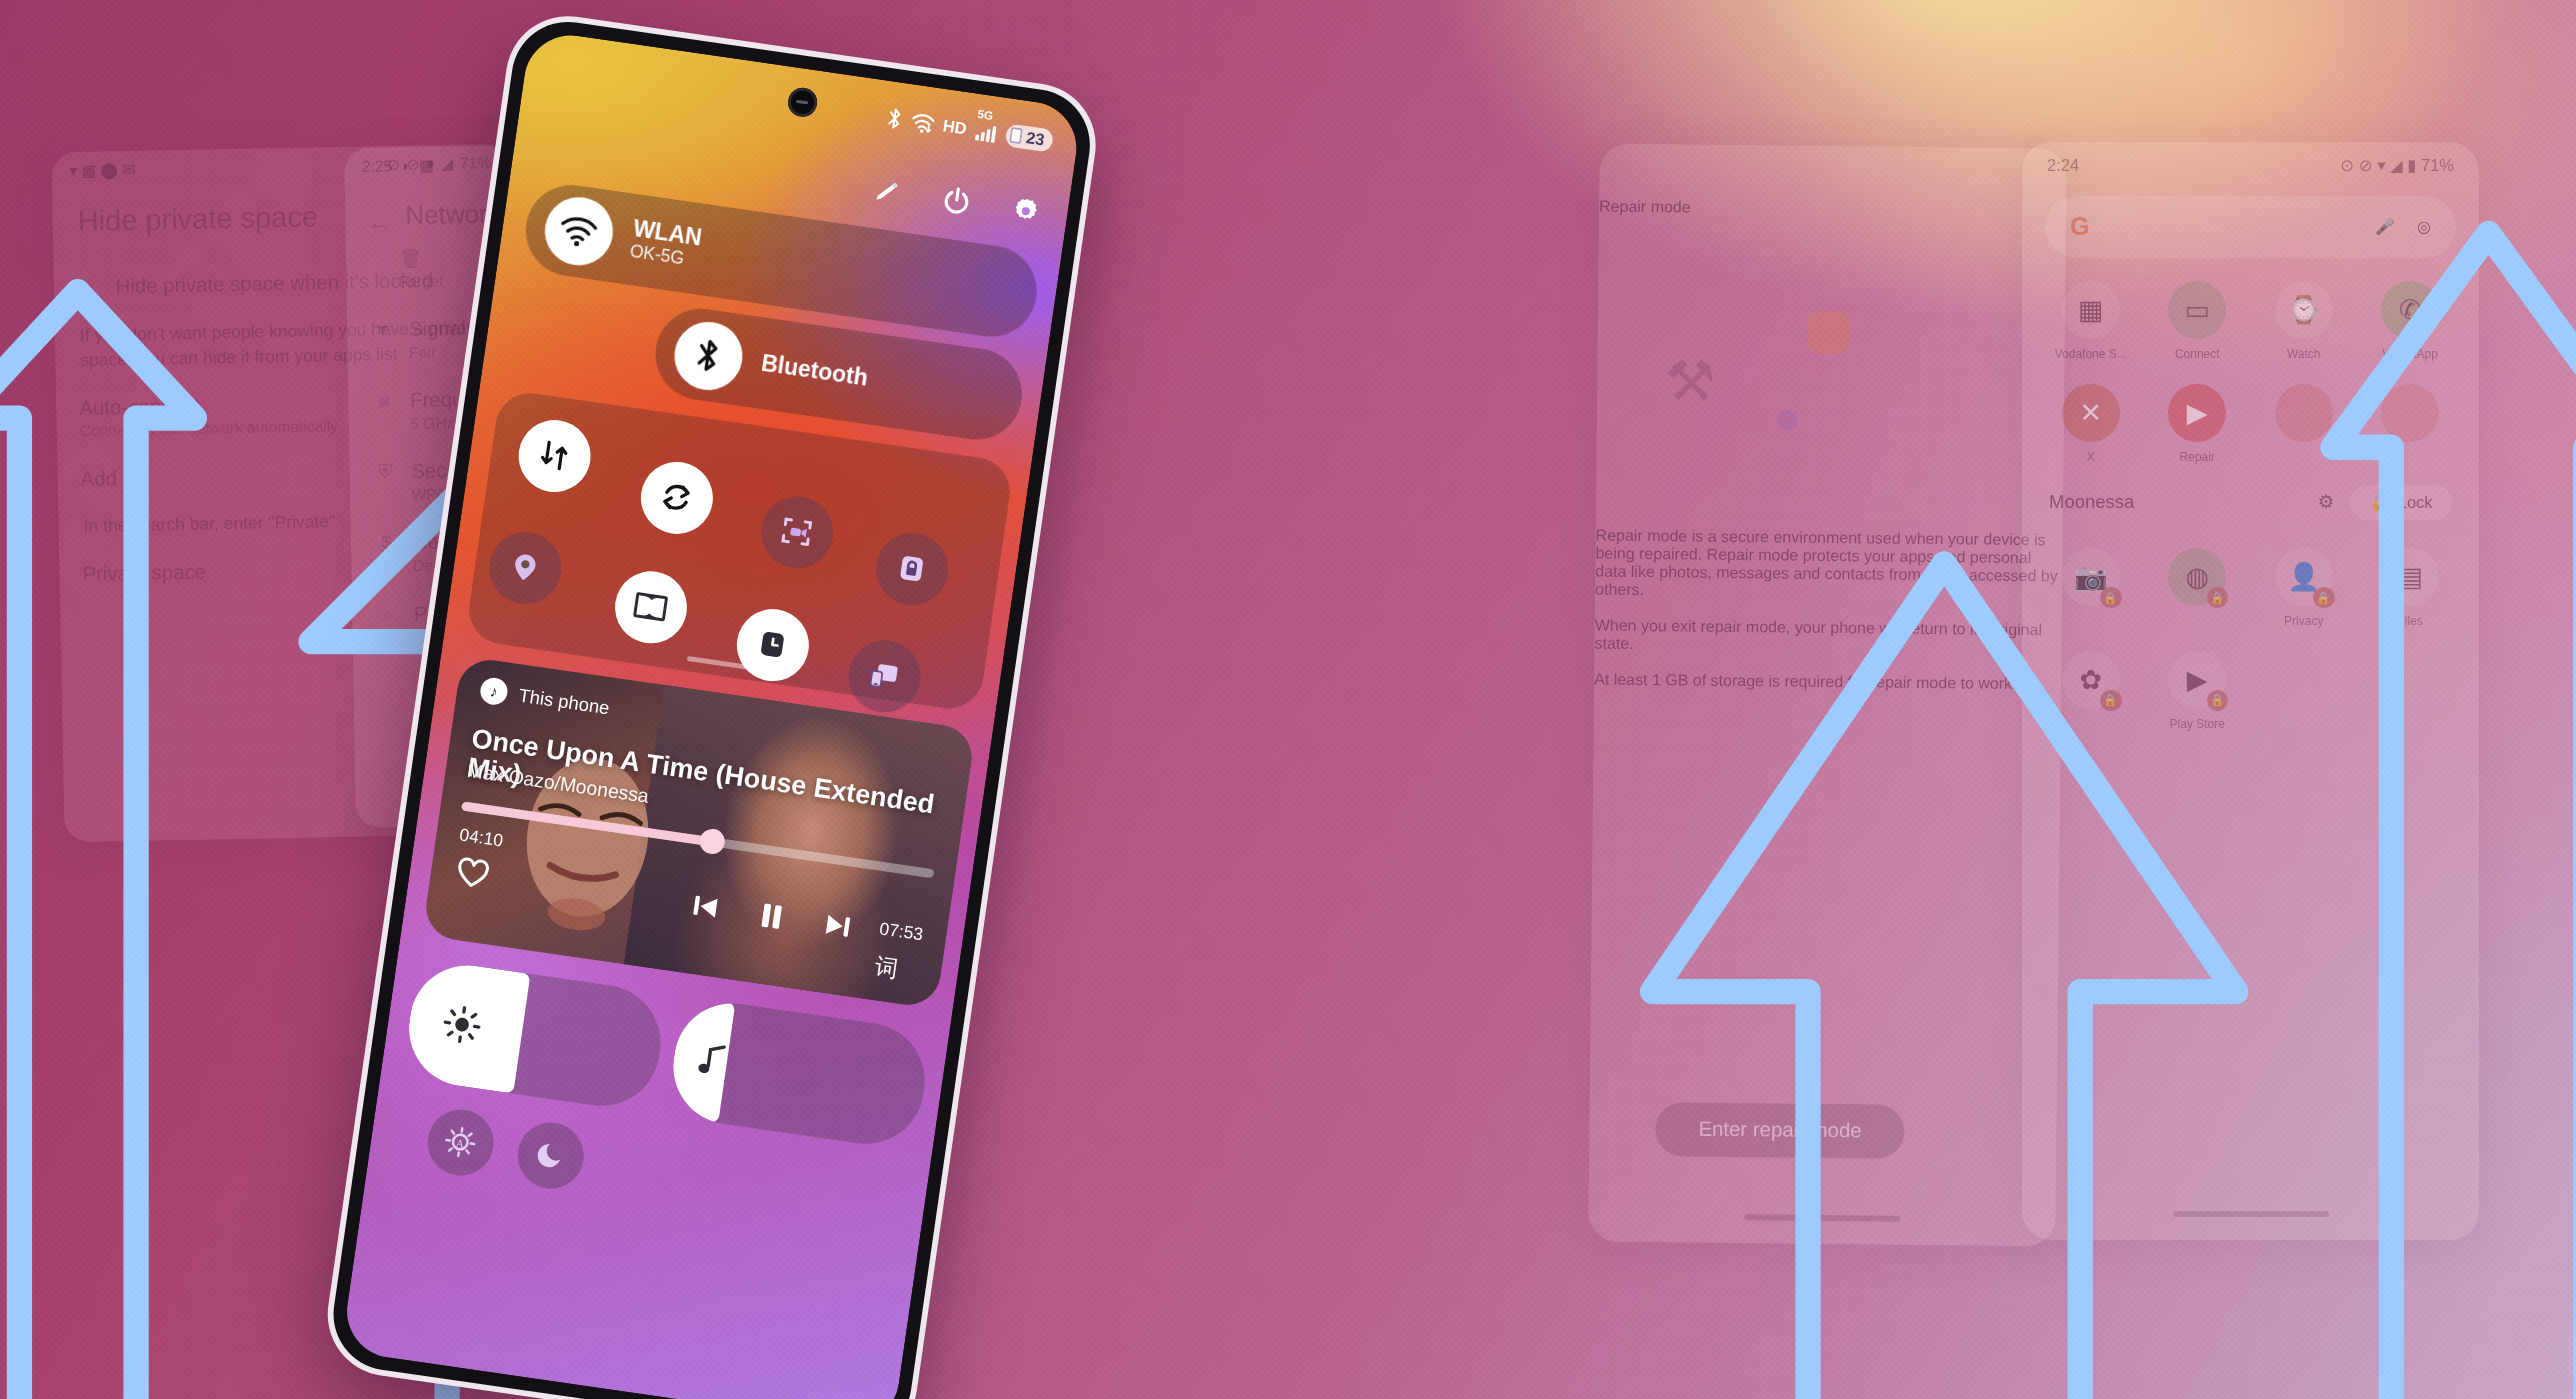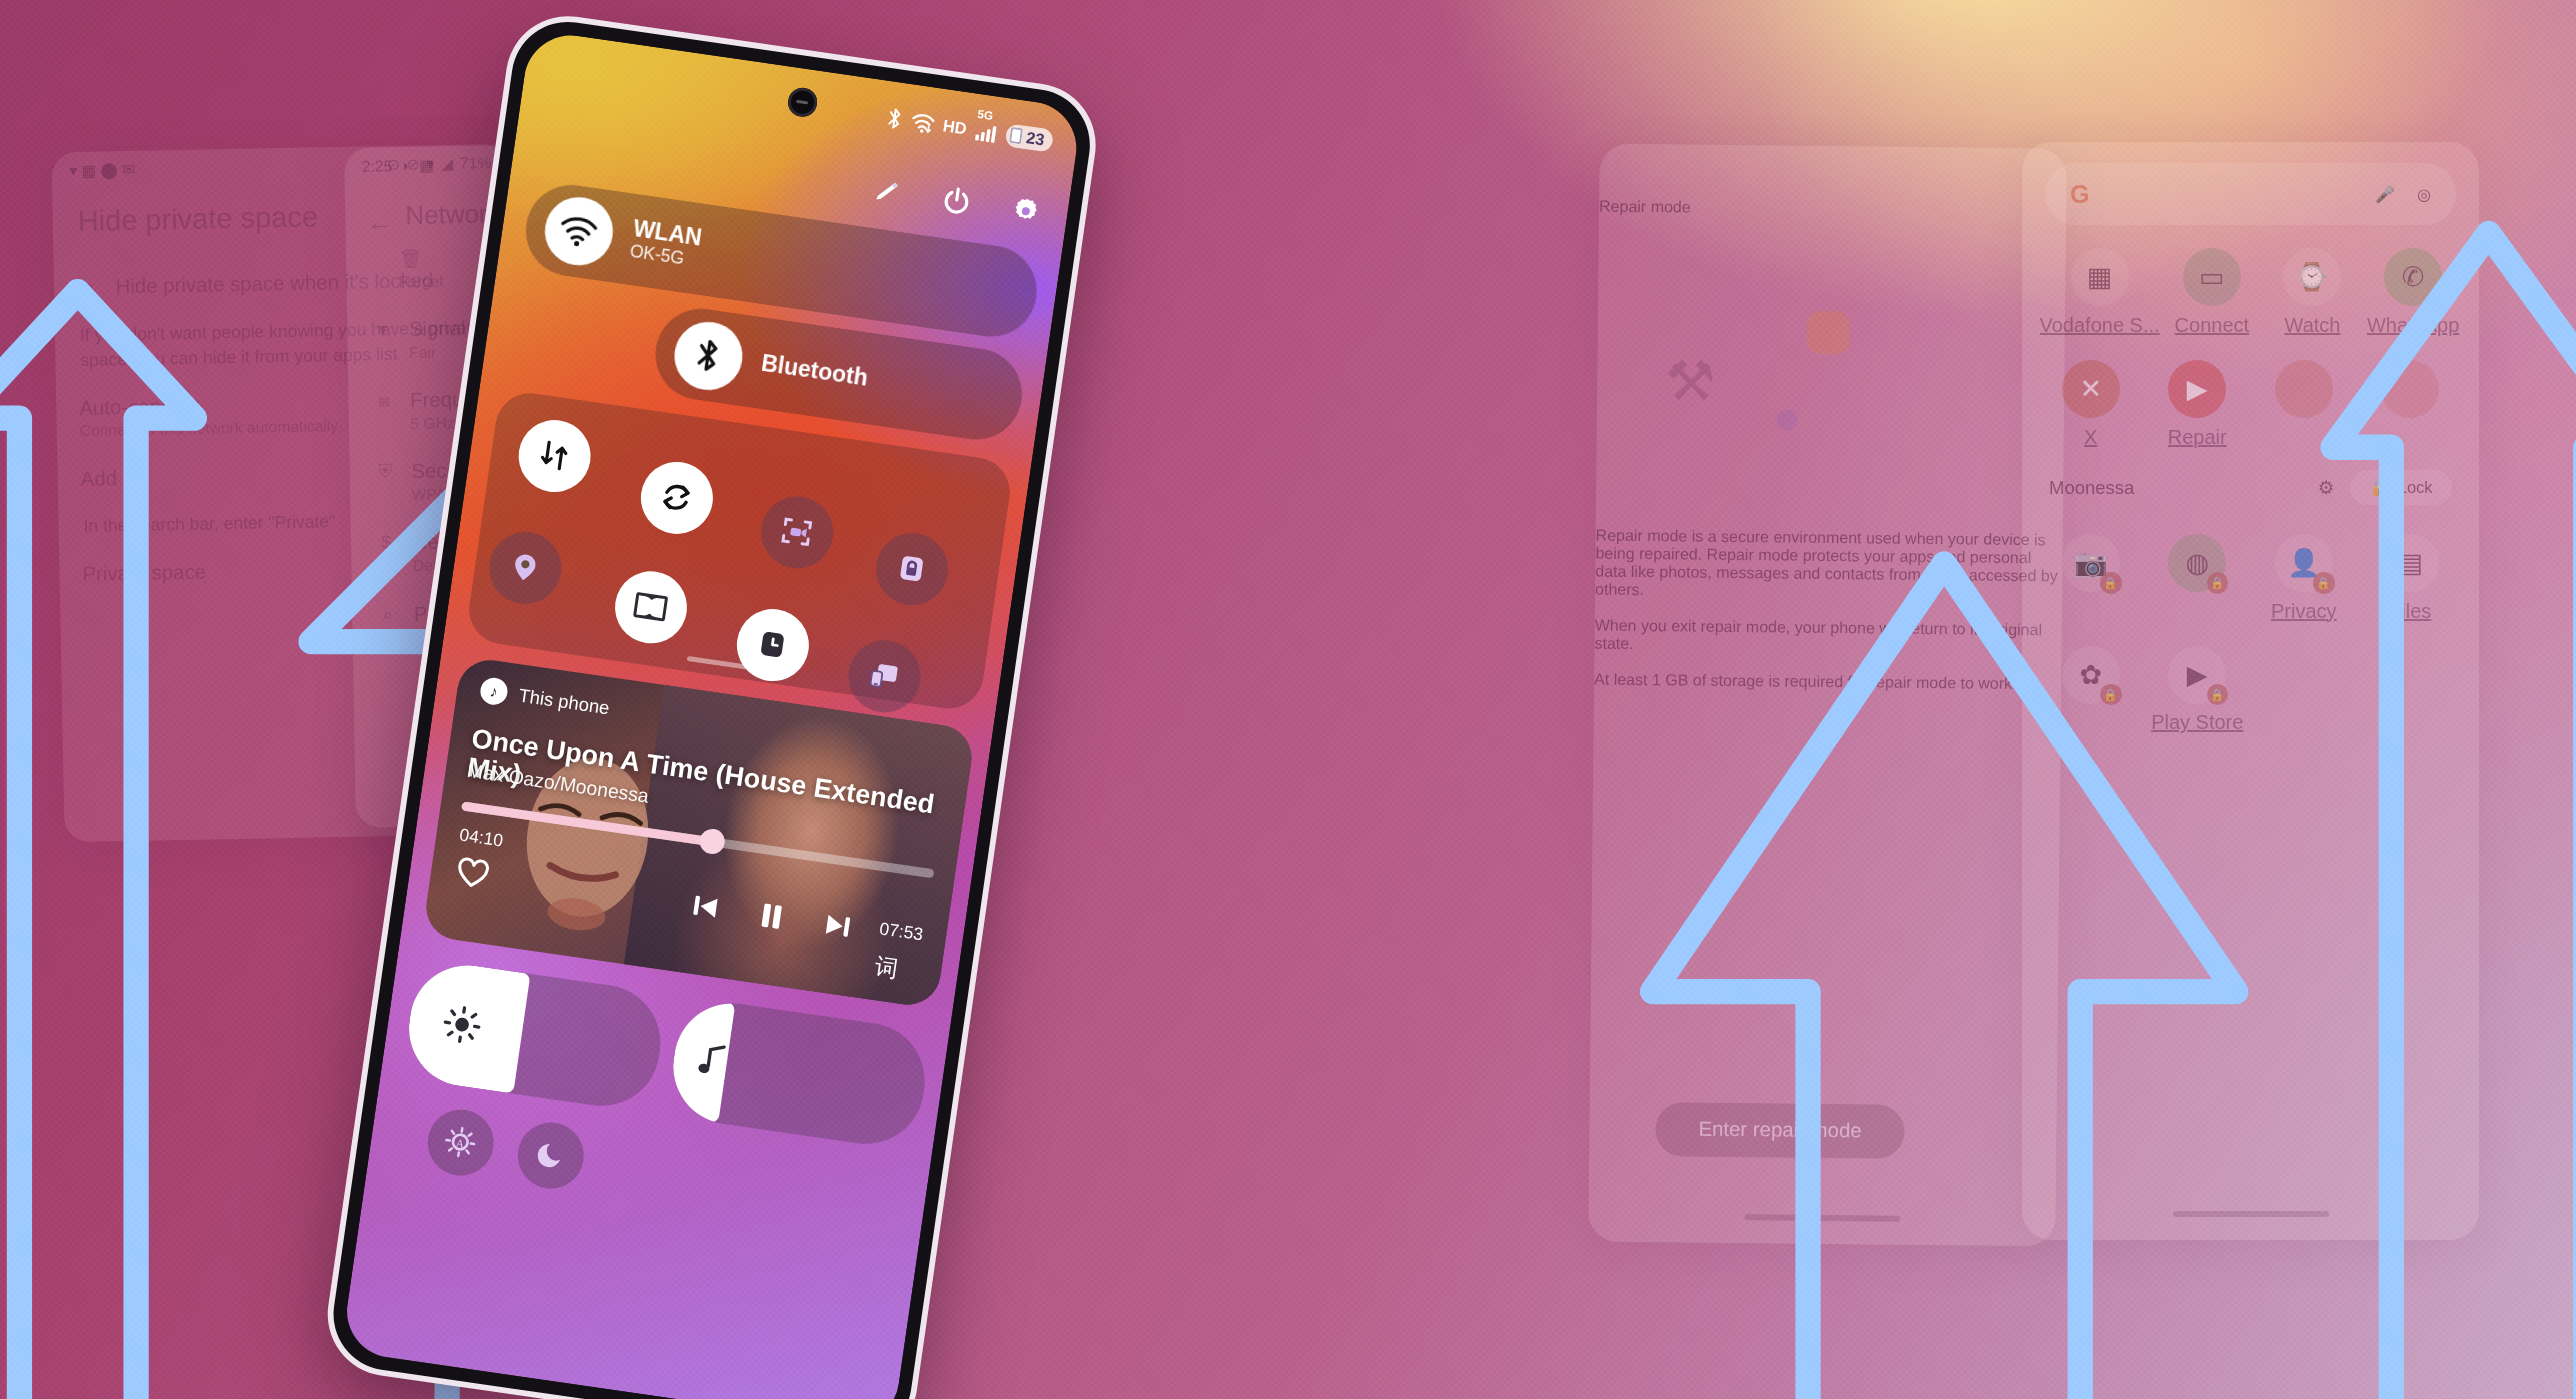--- a/index.html
+++ b/index.html
@@ -55,21 +55,21 @@
   .phD{ position:absolute; left:2022px; top:142px; width:457px; height:1098px;
     border-radius:29px; overflow:hidden; opacity:.52;
     background:rgba(255,240,238,.22); color:#5a2a46; box-shadow:0 9.7px 49px rgba(60,10,45,.14); }
   .srchbar{ margin:21.4px 23px 0; height:62px; border-radius:33px; background:rgba(255,255,255,.18);
     display:flex; align-items:center; justify-content:space-between; padding:0 25px; }
   .appgrid{ display:grid; grid-template-columns:repeat(4,1fr); gap:5.8px 3.9px; padding:23px 17.5px 0; }
   .appcell{ text-align:center; }
   .appicon{ width:58px; height:58px; margin:0 auto 7.8px; border-radius:50%;
     display:flex; align-items:center; justify-content:center; font-size:27px;
     background:rgba(255,255,255,.14); position:relative; }
-  .applbl{ font-size:20px; opacity:.75; white-space:nowrap; overflow:hidden; text-overflow:ellipsis;text-decoration:underline; }
+  .applbl{ font-size:12px; opacity:.75; white-space:nowrap; overflow:hidden; text-overflow:ellipsis; }
   .privhdr{ display:flex; align-items:center; justify-content:space-between; padding:21.4px 27px 5.8px; font-size:18.5px; }
   .lockpill{ display:flex; align-items:center; gap:7.8px; background:rgba(255,255,255,.16);
     padding:7.8px 19.4px; border-radius:21.4px; font-size:16.5px; }
   .privbadge{ position:absolute; right:-1.9px; bottom:-1.9px; width:21.4px; height:21.4px; border-radius:50%;
     background:rgba(170,80,70,.8); color:#fff; font-size:11.7px; display:flex; align-items:center; justify-content:center;}
 
   
   .arrows{ position:absolute; inset:0; pointer-events:none; }
 
   
@@ -262,20 +262,26 @@
     <div class="para" style="padding-top:311px; white-space:pre-line">Repair mode is a secure environment used when your device is being repaired. Repair mode protects your apps and personal data like photos, messages and contacts from being accessed by others.
 
 When you exit repair mode, your phone will return to its original state.
 
 At least 1 GB of storage is required for repair mode to work.</div>
     <div class="rmBtn">Enter repair mode</div>
     <div class="homebar"></div>
   </div>
 
   <div class="phD">
+    <div class="sbar" style="display:flex;justify-content:space-between;padding:13.6px 25px 0;font-size:16.5px;opacity:.8">
+      <span>2:24</span>
+      <span>
+        ⊙ ⊘ ▾ ◢ ▮ <span>71%</span>
+      </span>
+    </div>
     <div class="srchbar">
       <span style="color:#d4694a;font-weight:700;font-size:25px">G</span>
       <span style="display:flex;gap:21.4px">
         <span>🎤</span>
         <span>◎</span>
       </span>
     </div>
 
     <div class="appgrid">
       <div class="appcell">

